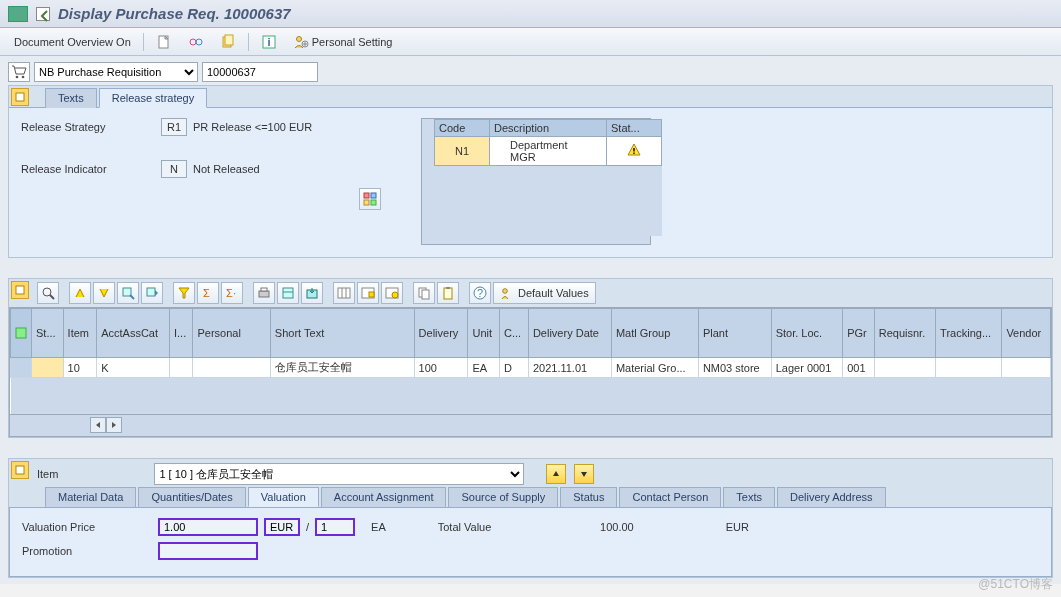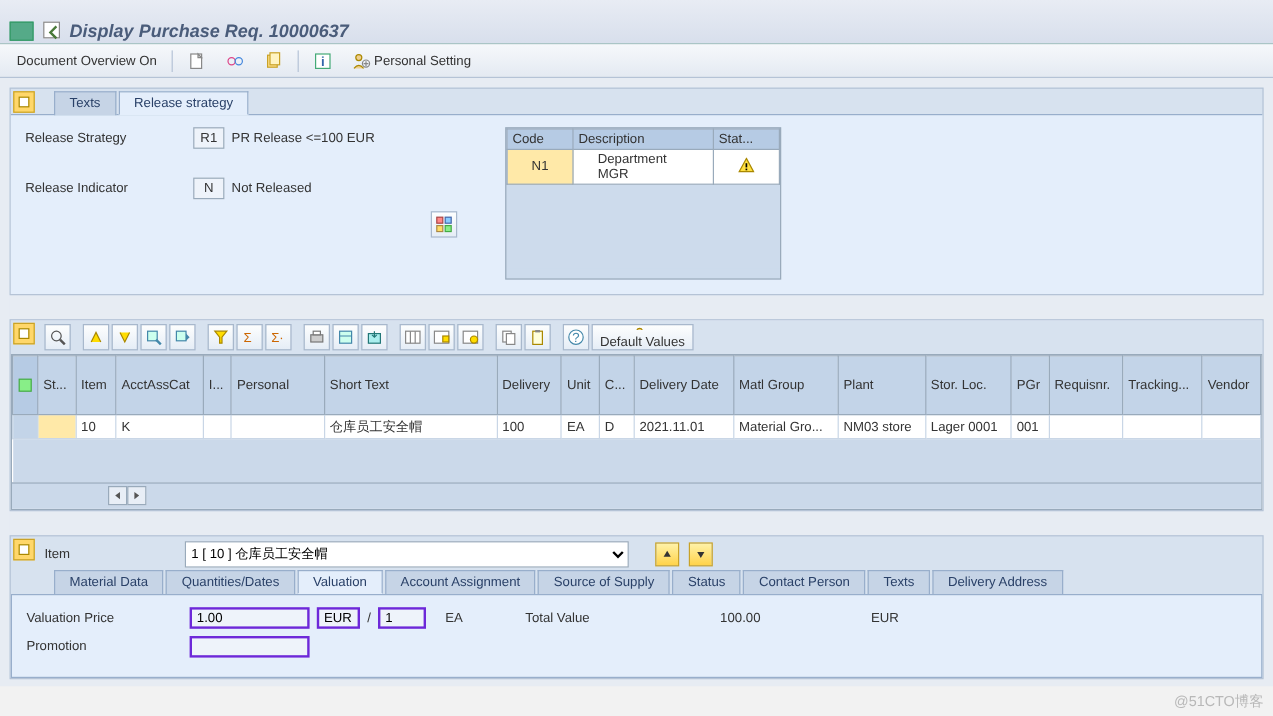--- a/index.html
+++ b/index.html
@@ -1,17 +1,17 @@
 <!DOCTYPE html>
 <html><head>
 <meta charset="utf-8">
 <style>
 * { box-sizing: border-box; font-family: Arial, sans-serif; font-size: 11px; }
 body { margin: 0; background: #f2f2f2; color: #333; }
-.titlebar { background: linear-gradient(#e8ecf4,#d8dfec); border-bottom: 1px solid #9bb; padding: 18px 8px; display: flex; gap: 8px; height: 28px; }
+.titlebar { background: linear-gradient(#e8ecf4,#d8dfec); border-bottom: 1px solid #9bb; padding: 4px 8px; display: flex; align-items: center; gap: 8px; height: 28px; }
 .titlebar .ticon { width: 20px; height: 16px; background: #5a8; border: 1px solid #396; }
 .titlebar .gback { width: 14px; height: 14px; border: 1px solid #888; background: #fff; }
 .ptitle { font-size: 15px; font-style: italic; font-weight: bold; color: #4a5c7a; }
 .appbar { background: linear-gradient(#f6f8fb,#e4eaf2); border-bottom: 1px solid #b5c3d6; padding: 4px 10px; display: flex; align-items: center; gap: 8px; height: 28px; }
 .sep { width: 1px; height: 18px; background: #b5c3d6; }
 .abtn { padding: 0 4px; color: #333; cursor: pointer; text-align: right; }
 .ico { display: inline-block; width: 16px; height: 16px; vertical-align: middle; }
 .content { padding: 6px 8px; background: #e7ecf3; }
 .docrow { display: flex; align-items: center; gap: 4px; margin-bottom: 3px; }
 .cartico { display:inline-flex; width:22px; height:20px; border:1px solid #9ab; background:#fff; align-items:center; justify-content:center; }
@@ -20,27 +20,27 @@
 .panel { border: 1px solid #b5c3d6; background: #d7e2ef; margin-top: 2px; position: relative; }
 .foldbtn { width: 18px; height: 18px; background: #ffd76a; border: 1px solid #c9a227; position: absolute; left: 2px; top: 2px; display:flex; align-items:center; justify-content:center; cursor:pointer; }
 .tabs { display: flex; margin-left: 36px; padding-top: 2px; }
 .tab { padding: 3px 12px; background: #c6d4e6; border: 1px solid #98aecb; border-bottom: none; margin-right: 2px; cursor: pointer; color: #2a4168; }
 .tab.active { background: #e4eefb; border-bottom: 1px solid #e4eefb; }
 .tabbody { background: #e4eefb; border-top: 1px solid #98aecb; margin-top: -1px; padding: 10px 12px 12px 12px; min-height: 150px; display:flex; gap:40px; }
 .fld { display: flex; align-items: center; margin-bottom: 6px; }
 .fld label { width: 140px; }
 .fld .valbox { width: 26px; height: 18px; border: 1px solid #9ab; background: #eef3fa; text-align: center; line-height: 16px; margin-right: 6px; }
 .relpanel { border: 1px solid #9ab; background: #cddbec; width: 230px; font-size: 11px; }
-.relpanel table { border-collapse: collapse; width: 100%; }
+.relpanel table { border-collapse: collapse; width: 100%; margin-left: 12px; }
 .relpanel th { background: #b6cbe4; border: 1px solid #9ab; padding: 2px 4px; text-align: left; font-weight: normal; }
 .relpanel td { border: 1px solid #9ab; padding: 2px 20px; background: #fff; }
 .warn { width:14px; height:14px; display:inline-block; }
 .toolbar { display: flex; gap: 2px; padding: 3px 4px 3px 28px; background: #d7e2ef; align-items:center; flex-wrap:wrap; }
 .tbtn { width: 22px; height: 22px; border: 1px solid #a8b8cc; background: linear-gradient(#fdfefe,#e5edf6); display:flex; align-items:center; justify-content:center; cursor:pointer; }
-.tbtn.wide { width: auto; padding: 0 6px; gap:4px;flex-direction:column; }
+.tbtn.wide { width: auto; padding: 0 6px; gap:4px; }
 .grid { border: 1px solid #9ab; background: #fff; }
 .grid table { border-collapse: collapse; width: 100%; }
 .grid th { background: #c3d4e8; border: 1px solid #9ab; padding: 18px 4px; font-weight: normal; text-align: left; white-space: nowrap; }
 .grid td { border: 1px solid #c9d6e6; padding: 2px 4px; white-space: nowrap; }
 .grid td.ra { text-align: left; }
 .gridfoot { height: 22px; background: #cbd9ea; border-top: 1px solid #9ab; display:flex; align-items:center; justify-content:center; position:relative; }
 .hscroll { position:absolute; left:80px; display:flex; align-items:center; }
 .hscroll .arrow { width:16px; height:16px; border:1px solid #9ab; background:#e8eef6; display:flex; align-items:center; justify-content:center; cursor:pointer; }
 .itemrow { display:flex; align-items:center; gap:8px; padding:4px 0 2px 28px; }
 select.itemsel { height:22px; width:370px; border:1px solid #9ab; background:#fff; }
@@ -93,20 +93,33 @@
         <path d="M2 14 Q6 9 10 14" fill="#f0d090" stroke="#a80"></path>
         <circle cx="12" cy="10" r="3" fill="none" stroke="#888"></circle>
         <path d="M12 8 L12 12 M10 10 L14 10" stroke="#888"></path>
       </svg>
     <span>Personal Setting</span>
   </span>
 </div>
 
 <div class="content">
 
+  <div class="docrow">
+    <span class="cartico">
+        <svg width="16" height="14" viewBox="0 0 16 14">
+          <path d="M1 1 L3 1 L5 9 L13 9 L15 3 L4 3" fill="none" stroke="#555"></path>
+          <circle cx="6" cy="12" r="1.3" fill="#555"></circle>
+          <circle cx="12" cy="12" r="1.3" fill="#555"></circle>
+        </svg>
+      </span>
+    <select class="docsel">
+      <option>NB Purchase Requisition</option>
+    </select>
+    <input class="docnum" value="10000637" style="">
+  </div>
 
   <div class="panel">
     <div class="foldbtn">
         <svg width="10" height="10" viewBox="0 0 10 10">
           <rect x="1" y="1" width="8" height="8" fill="#fff" stroke="#a80"></rect>
         </svg>
       </div>
     <div class="tabs">
       <div class="tab">Texts</div>
       <div class="tab active">Release strategy</div>

